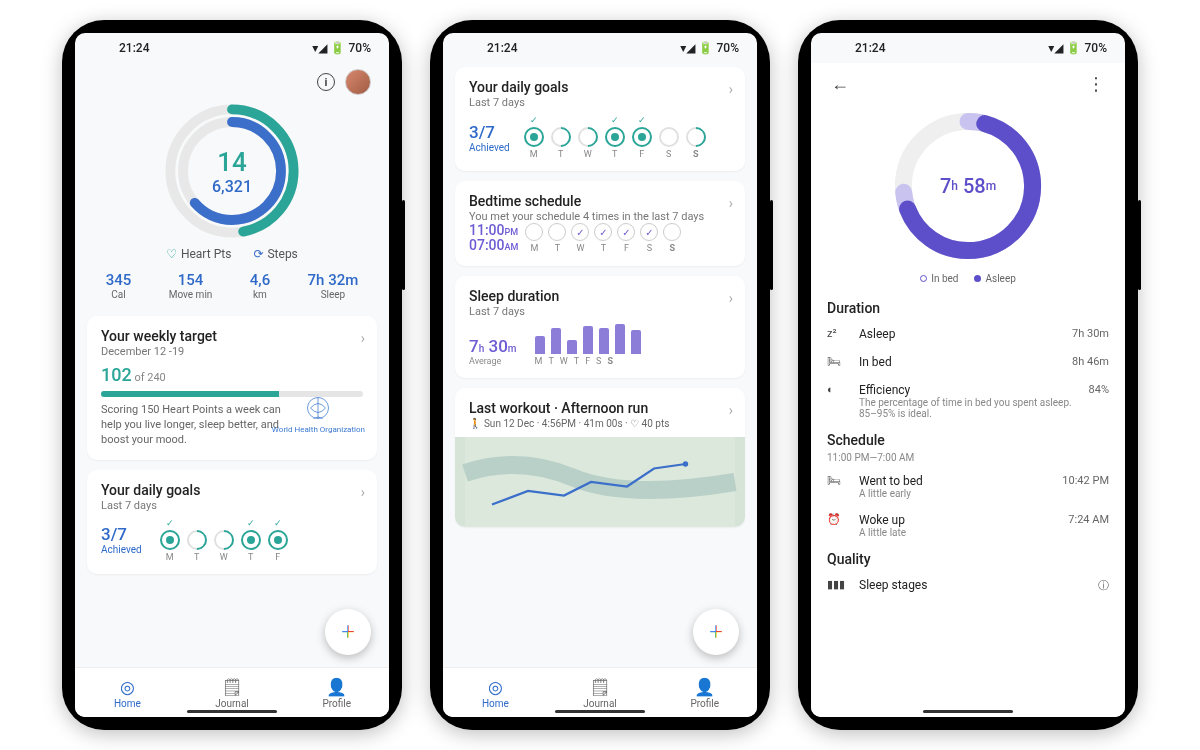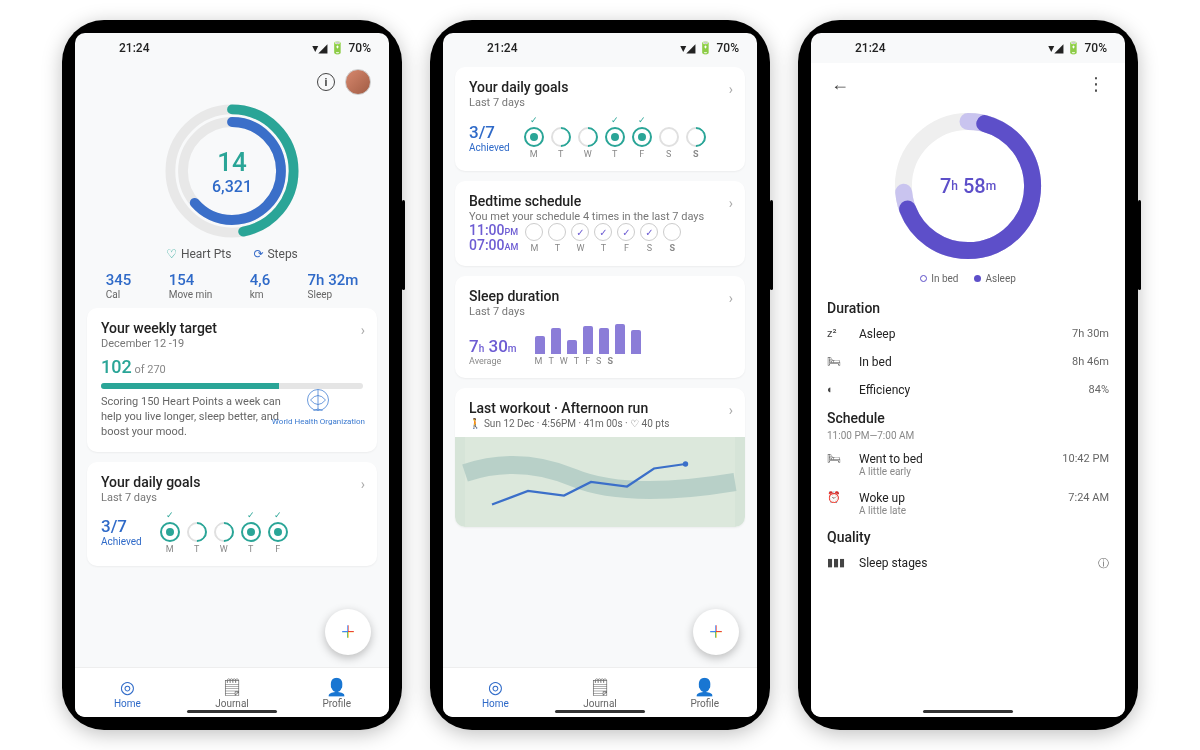--- a/index.html
+++ b/index.html
@@ -23,21 +23,21 @@
   .ring-wrap { display:flex; justify-content:center; }
   .ring { position:relative; width:140px; height:140px; }
   .ring svg { width:100%; height:100%; transform:rotate(-90deg); }
   .ring-center { position:absolute; inset:0; display:flex; flex-direction:column; align-items:center; justify-content:center; }
   .hp { font-size:26px; font-weight:500; color:#2aa597; }
   .steps { font-size:16px; font-weight:500; color:#2f6ac8; }
 
   .legend { display:flex; justify-content:center; gap:22px; font-size:12px; color:#555; margin:6px 0 10px; }
   .legend span { display:flex; align-items:center; gap:4px; }
 
-  .stats-row { display:flex; justify-content:space-around; margin-bottom:8px; }
+  .stats-row { display:flex; justify-content:space-around; text-align:center; margin-bottom:16px; }
   .stat-v { font-size:15px; font-weight:500; color:#2f6ac8; white-space:nowrap; }
   .stat-l { font-size:10px; color:#666; }
 
   .card { background:#fff; border-radius:10px; padding:12px 14px; margin-bottom:10px; box-shadow: 0 1px 2px rgba(0,0,0,.05); position:relative; }
   .card h4 { font-size:14px; font-weight:500; color:#222; }
   .card .sub { font-size:11px; color:#777; margin-top:1px; }
   .card .chev { position:absolute; right:12px; top:14px; font-size:14px; color:#aaa; }
   .val-teal { color:#2aa597; font-size:18px; font-weight:500; margin-top:6px; }
   .val-teal small { font-size:11px; color:#888; font-weight:400; }
   .bar { height:6px; background:#e5e5e5; border-radius:3px; margin:6px 0; overflow:hidden; }
@@ -152,21 +152,21 @@
         <div>
             <div class="stat-v"><span>7h 32m</span></div>
             <div class="stat-l">Sleep</div>
           </div>
       </div>
 
       <div class="card">
         <span class="chev">›</span>
         <h4>Your weekly target</h4>
         <div class="sub">December 12 -19</div>
-        <div class="val-teal"><span>102</span><small> of 270</small></div>
+        <div class="val-teal"><span>102</span><small> of 240</small></div>
         <div class="bar">
             <div style="width:68%"></div>
           </div>
         <div class="tiny" style="max-width:180px">Scoring 150 Heart Points a week can help you live longer, sleep better, and boost your mood.</div>
         <div class="who">
           <svg class="logo" viewBox="0 0 40 40">
               <circle cx="20" cy="20" r="14" fill="none" stroke="#3b7ad0" stroke-width="1"></circle>
               <path d="M10 20 Q20 8 30 20 Q20 32 10 20" fill="none" stroke="#3b7ad0" stroke-width="1"></path>
               <line x1="20" y1="6" x2="20" y2="34" stroke="#3b7ad0"></line>
               <path d="M14 34 Q20 30 26 34" fill="none" stroke="#3b7ad0"></path>
@@ -439,21 +439,21 @@
         <div class="txt">Asleep</div>
         <div class="val">7h 30m</div>
       </div>
       <div class="row">
         <span class="ic">🛏</span>
         <div class="txt">In bed</div>
         <div class="val">8h 46m</div>
       </div>
       <div class="row">
         <span class="ic">◐</span>
-        <div class="txt"><span>Efficiency</span></div>
+        <div class="txt"><span>Efficiency</span><div class="ss">The percentage of time in bed you spent asleep. 85–95% is ideal.</div></div>
         <div class="val">84%</div>
       </div>
 
       <div class="section-h">Schedule</div>
       <div class="section-sub">11:00 PM—7:00 AM</div>
       <div class="row">
         <span class="ic">🛏</span>
         <div class="txt"><span>Went to bed</span><div class="ss">A little early</div></div>
         <div class="val">10:42 PM</div>
       </div>

